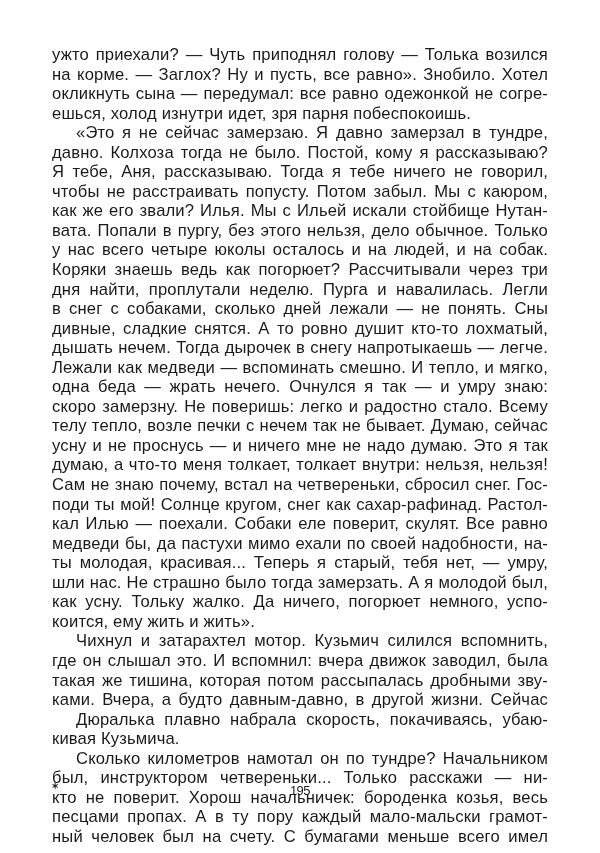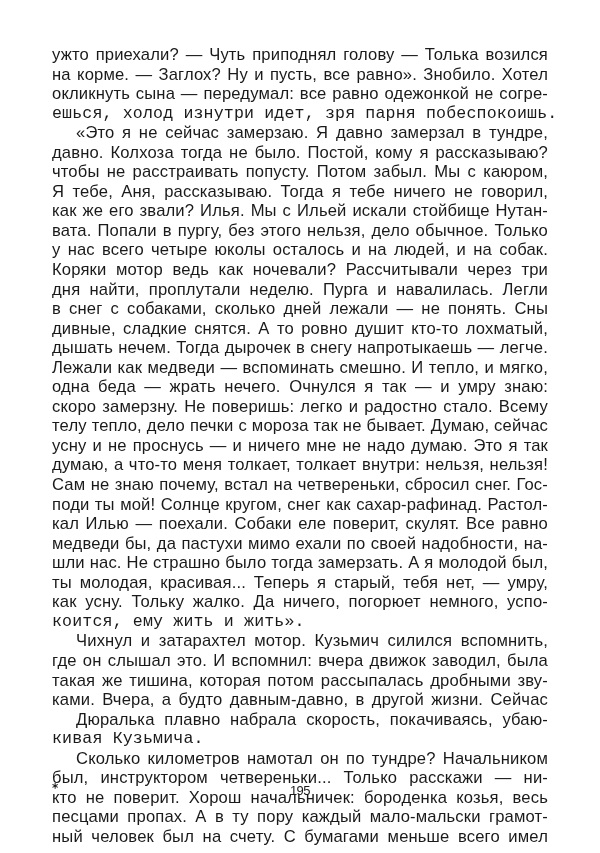--- a/index.html
+++ b/index.html
@@ -33,21 +33,20 @@
     .line {
       display: block;
       white-space: nowrap;
       text-align: justify;
       text-align-last: justify;
       height: 19.55px;
       overflow: visible;
     }
     .line.last {
       text-align-last: left;
-      font-family: Liberation Mono, monospace;
     }
     .line.indent {
       padding-left: 24px;
     }
     .footer {
       position: absolute;
       top: 781px;
       left: 52px;
       width: 496px;
       height: 20px;
@@ -76,42 +75,42 @@
 <body>
 
 <div class="page">
   <div class="text" id="text-body">
       <span class="line">ужто приехали? — Чуть приподнял голову — Толька возился</span>
       <span class="line">на корме. — Заглох? Ну и пусть, все равно». Знобило. Хотел</span>
       <span class="line">окликнуть сына — передумал: все равно одежонкой не согре-</span>
       <span class="line last">ешься, холод изнутри идет, зря парня побеспокоишь.</span>
       <span class="line indent">«Это я не сейчас замерзаю. Я давно замерзал в тундре,</span>
       <span class="line">давно. Колхоза тогда не было. Постой, кому я рассказываю?</span>
+      <span class="line">Я тебе, Аня, рассказываю. Тогда я тебе ничего не говорил,</span>
       <span class="line">чтобы не расстраивать попусту. Потом забыл. Мы с каюром,</span>
-      <span class="line">Я тебе, Аня, рассказываю. Тогда я тебе ничего не говорил,</span>
       <span class="line">как же его звали? Илья. Мы с Ильей искали стойбище Нутан-</span>
       <span class="line">вата. Попали в пургу, без этого нельзя, дело обычное. Только</span>
       <span class="line">у нас всего четыре юколы осталось и на людей, и на собак.</span>
-      <span class="line">Коряки мотор ведь как ночевали? Рассчитывали через три</span>
+      <span class="line">Коряки знаешь ведь как погорюет? Рассчитывали через три</span>
       <span class="line">дня найти, проплутали неделю. Пурга и навалилась. Легли</span>
       <span class="line">в снег с собаками, сколько дней лежали — не понять. Сны</span>
       <span class="line">дивные, сладкие снятся. А то ровно душит кто-то лохматый,</span>
       <span class="line">дышать нечем. Тогда дырочек в снегу напротыкаешь — легче.</span>
       <span class="line">Лежали как медведи — вспоминать смешно. И тепло, и мягко,</span>
       <span class="line">одна беда — жрать нечего. Очнулся я так — и умру знаю:</span>
       <span class="line">скоро замерзну. Не поверишь: легко и радостно стало. Всему</span>
-      <span class="line">телу тепло, дело печки с мороза так не бывает. Думаю, сейчас</span>
+      <span class="line">телу тепло, возле печки с нечем так не бывает. Думаю, сейчас</span>
       <span class="line">усну и не проснусь — и ничего мне не надо думаю. Это я так</span>
       <span class="line">думаю, а что-то меня толкает, толкает внутри: нельзя, нельзя!</span>
       <span class="line">Сам не знаю почему, встал на четвереньки, сбросил снег. Гос-</span>
       <span class="line">поди ты мой! Солнце кругом, снег как сахар-рафинад. Растол-</span>
       <span class="line">кал Илью — поехали. Собаки еле поверит, скулят. Все равно</span>
       <span class="line">медведи бы, да пастухи мимо ехали по своей надобности, на-</span>
+      <span class="line">ты молодая, красивая... Теперь я старый, тебя нет, — умру,</span>
       <span class="line">шли нас. Не страшно было тогда замерзать. А я молодой был,</span>
-      <span class="line">ты молодая, красивая... Теперь я старый, тебя нет, — умру,</span>
       <span class="line">как усну. Тольку жалко. Да ничего, погорюет немного, успо-</span>
       <span class="line last">коится, ему жить и жить».</span>
       <span class="line indent">Чихнул и затарахтел мотор. Кузьмич силился вспомнить,</span>
       <span class="line">где он слышал это. И вспомнил: вчера движок заводил, была</span>
       <span class="line">такая же тишина, которая потом рассыпалась дробными зву-</span>
       <span class="line">ками. Вчера, а будто давным-давно, в другой жизни. Сейчас</span>
       <span class="line indent">Дюралька плавно набрала скорость, покачиваясь, убаю-</span>
       <span class="line last">кивая Кузьмича.</span>
       <span class="line indent">Сколько километров намотал он по тундре? Начальником</span>
       <span class="line">был, инструктором четвереньки... Только расскажи — ни-</span>

